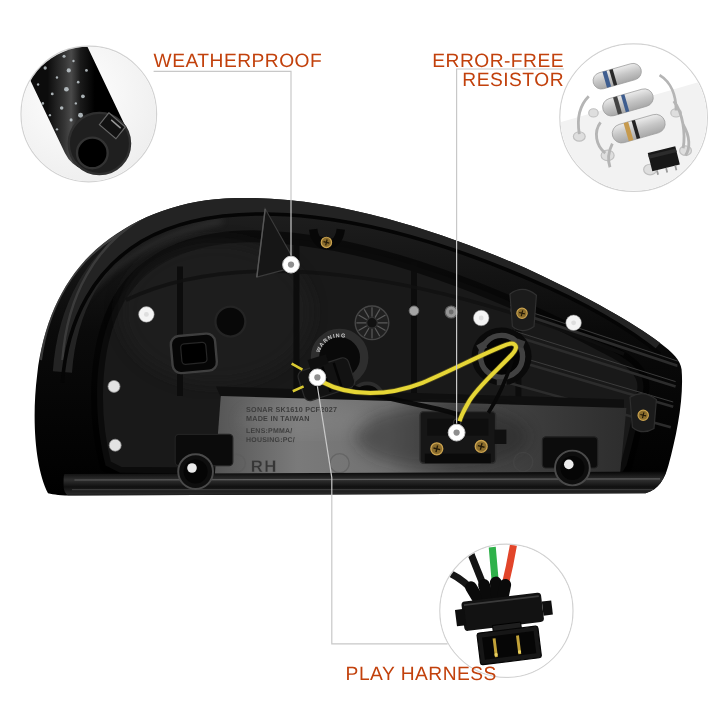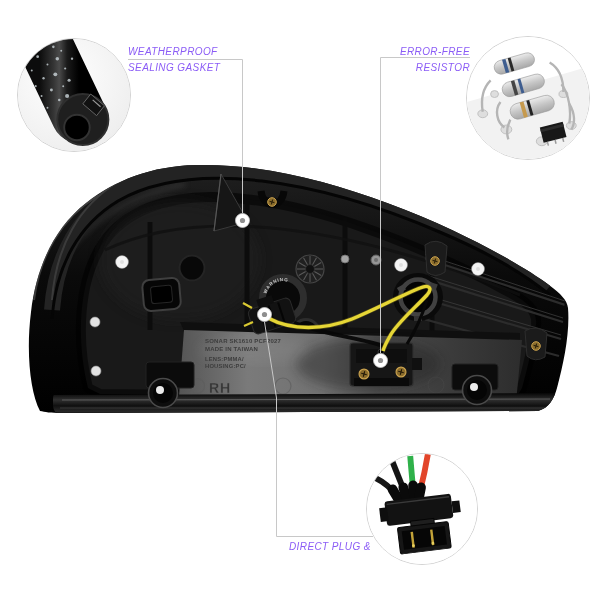--- a/index.html
+++ b/index.html
@@ -1,22 +1,22 @@
 <!DOCTYPE html>
 <html><head>
 <meta charset="utf-8">
 <style>
   html,body { margin:0; padding:0; background:#ffffff; }
   body { width:600px; height:600px; font-family:"Liberation Sans", sans-serif; }
   .stage { position:relative; width:600px; height:600px; background:#ffffff; overflow:hidden; }
   .layer { position:absolute; left:0; top:0; width:600px; height:600px; pointer-events:none; }
 
   
-  .lbl { position:absolute; font-size:10px; line-height:15px; color:#8b5cf6;
-         letter-spacing:.4px; white-space:nowrap;font-style:italic; }
+  .lbl { position:absolute; font-size:16px; line-height:15px; color:#c2410c;
+         letter-spacing:.4px; white-space:nowrap; }
   #lbl-gasket-1 { left:128px; top:44px; }
   #lbl-gasket-2 { left:128px; top:60px; }
   #lbl-res-1    { right:130px; top:44px; text-align:left; }
   #lbl-res-2    { right:130px; top:60px; text-align:center; }
   #lbl-har-1    { left:289px; top:539px; }
   #lbl-har-2    { left:288px; top:555px; }
 
   
   .inset { position:absolute; border-radius:50%; overflow:hidden;
            border:1.5px solid #d2d2d2; background:#ffffff; box-sizing:border-box; }
@@ -394,18 +394,17 @@
       <polyline points="128,59.5 242.5,59.5 242.5,213"></polyline>
       <polyline points="470,57.5 380.5,57.5 380.5,353"></polyline>
       <polyline points="373,536.5 276.5,536.5 276.5,398 264.5,322"></polyline>
     </g>
     <use href="#marker" transform="translate(242.5,220.5)"></use>
     <use href="#marker" transform="translate(380.5,360.5)"></use>
     <use href="#marker" transform="translate(264.5,314.5)"></use>
   </svg>
 
   <div class="lbl" id="lbl-gasket-1">WEATHERPROOF</div>
-  <div class="lbl" id="lbl-gasket-2">SEALING GASKET</div>
   <div class="lbl" id="lbl-res-1">ERROR-FREE</div>
   <div class="lbl" id="lbl-res-2">RESISTOR</div>
-  <div class="lbl" id="lbl-har-1">DIRECT PLUG &amp;</div>
+  <div class="lbl" id="lbl-har-2">PLAY HARNESS</div>
 
 </div>
 
 </body></html>

